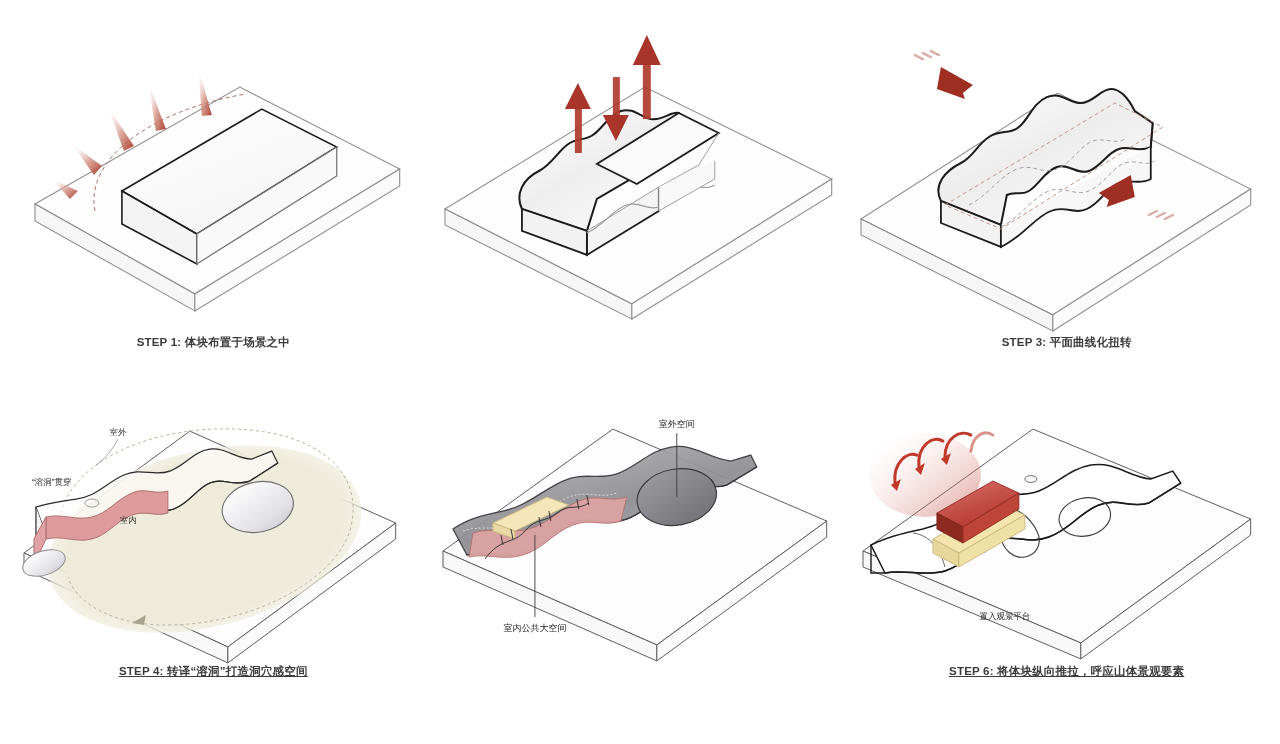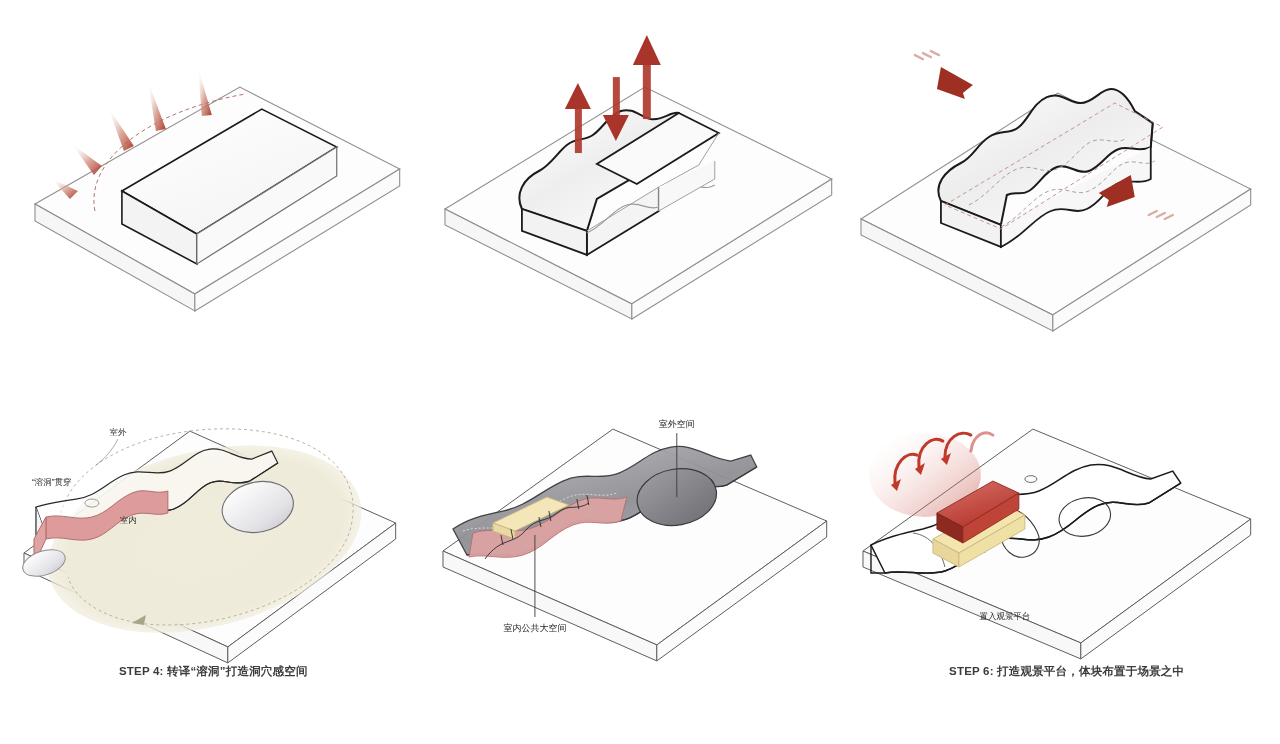--- a/index.html
+++ b/index.html
@@ -41,21 +41,21 @@
     left: 0;
     right: 0;
     text-align: center;
     font-size: 11.5px;
     font-weight: 700;
     color: #3b3b3b;
     letter-spacing: 0.2px;
     white-space: nowrap;
   }
   .row1 .caption { top: 335px; }
-  .row2 .caption { top: 296px; }
+  .row2 .caption { top: 296px; text-decoration: underline; }
 </style>
 </head>
 <body>
 
 <div class="grid">
 
   <div class="panel row1">
     <div class="stage">
       <svg viewBox="0 0 427 330" preserveAspectRatio="xMidYMid meet">
         <defs>
@@ -86,20 +86,21 @@
           <polygon points="198,48 212,96 202,97" fill="url(#ar1)"></polygon>
         </g>
 
         <g>
           <polygon points="122,172 262,90 337,128 197,215" fill="url(#topface1)" stroke="#1b1b1b" stroke-width="1.6"></polygon>
           <polygon points="122,172 122,205 197,245 197,215" fill="#f3f3f3" stroke="#1b1b1b" stroke-width="1.6"></polygon>
           <polygon points="197,215 197,245 337,157 337,128" fill="#f9f9f9" stroke="#6f6f6f" stroke-width="1.2"></polygon>
         </g>
       </svg>
     </div>
+    <div class="caption">STEP 1: 体块布置于场景之中</div>
   </div>
 
   <div class="panel row1">
     <div class="stage">
       <svg viewBox="0 0 427 330" preserveAspectRatio="xMidYMid meet">
         <defs>
           <linearGradient id="wave2" x1="0.1" y1="0" x2="0.9" y2="1">
             <stop offset="0%" stop-color="#ffffff"></stop>
             <stop offset="45%" stop-color="#eeeeee"></stop>
             <stop offset="100%" stop-color="#fdfdfd"></stop>
@@ -201,20 +202,21 @@
             <polygon points="278,118 246,136 256,143 254,150 282,140" fill="#9e2f22" transform="translate(0,38)"></polygon>
             <g stroke="#c0796c" stroke-width="2.4" stroke-linecap="round" opacity=".6">
               <line x1="296" y1="196" x2="304" y2="192"></line>
               <line x1="304" y1="198" x2="312" y2="194"></line>
               <line x1="312" y1="200" x2="320" y2="196"></line>
             </g>
           </g>
         </g>
       </svg>
     </div>
+    <div class="caption">STEP 3: 平面曲线化扭转</div>
   </div>
 
   <div class="panel row2">
     <div class="stage">
       <svg viewBox="0 0 427 290" preserveAspectRatio="xMidYMid meet">
         <defs>
           <radialGradient id="halo4" cx="0.5" cy="0.5" r="0.55">
             <stop offset="0%" stop-color="#f0ecdc"></stop>
             <stop offset="80%" stop-color="#efebda"></stop>
             <stop offset="100%" stop-color="#efebda" stop-opacity=".35"></stop>
@@ -395,16 +397,16 @@
 
         <g>
           <polygon points="84,102 140,70 166,82 110,116" fill="url(#redbox6)" stroke="#8d2a20" stroke-width="0.9"></polygon>
           <polygon points="84,102 84,118 110,132 110,116" fill="#8d2a20" stroke="#76231b" stroke-width="0.9"></polygon>
           <polygon points="110,116 110,132 166,98 166,82" fill="#bf4438" stroke="#8d2a20" stroke-width="0.9"></polygon>
         </g>
 
         <text x="152" y="208" font-size="8.5" fill="#2b2b2b" font-family="'Liberation Sans',sans-serif" text-anchor="middle">置入观景平台</text>
       </svg>
     </div>
-    <div class="caption">STEP 6: 打造观景平台，体块布置于场景之中</div>
+    <div class="caption">STEP 6: 将体块纵向推拉，呼应山体景观要素</div>
   </div>
 
 </div>
 
 </body></html>

